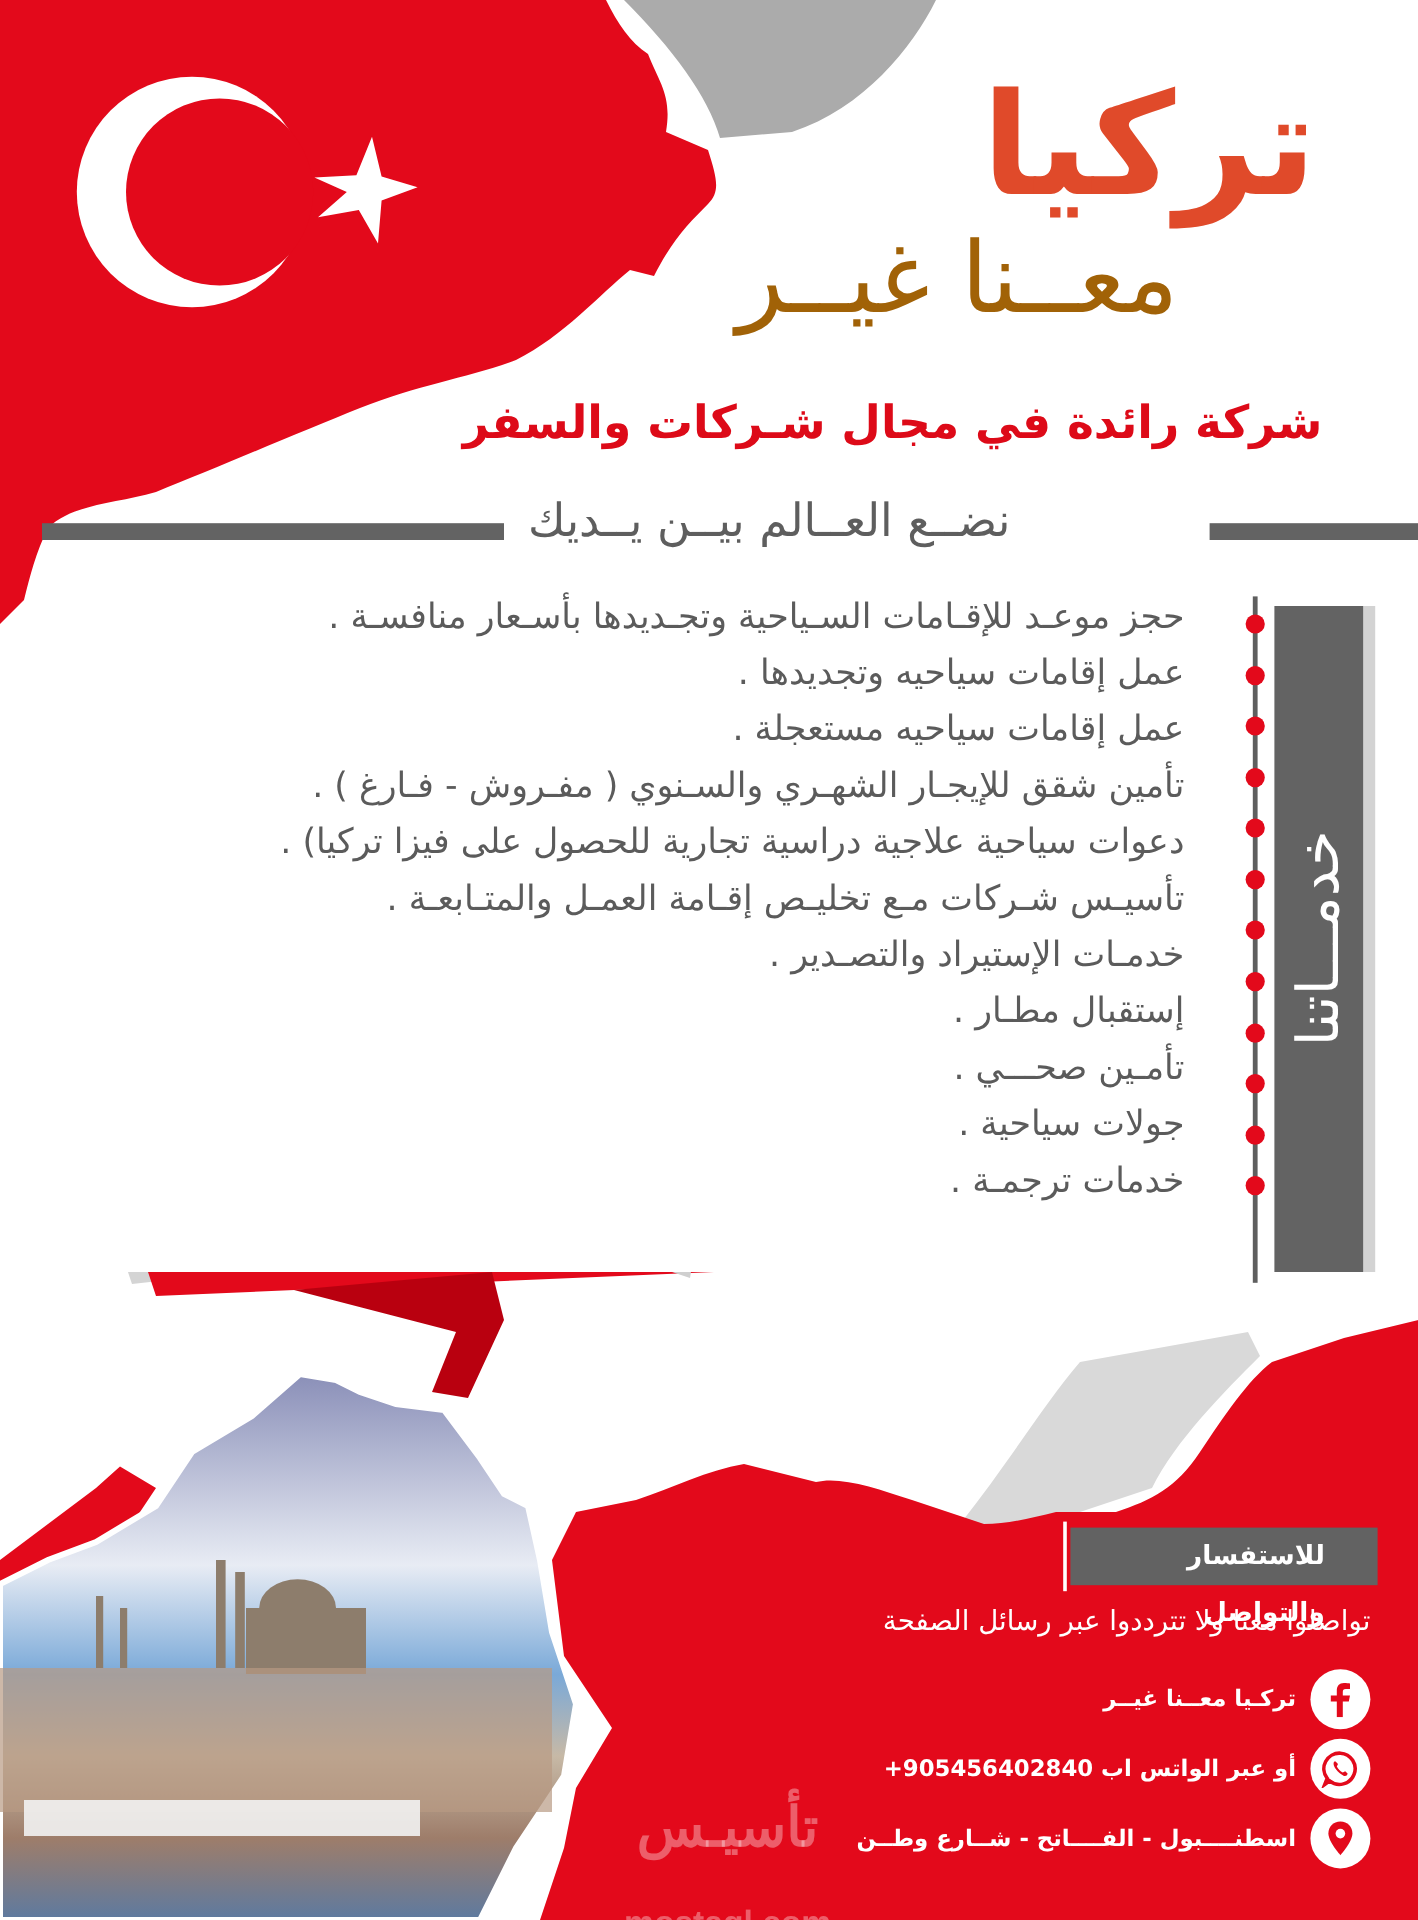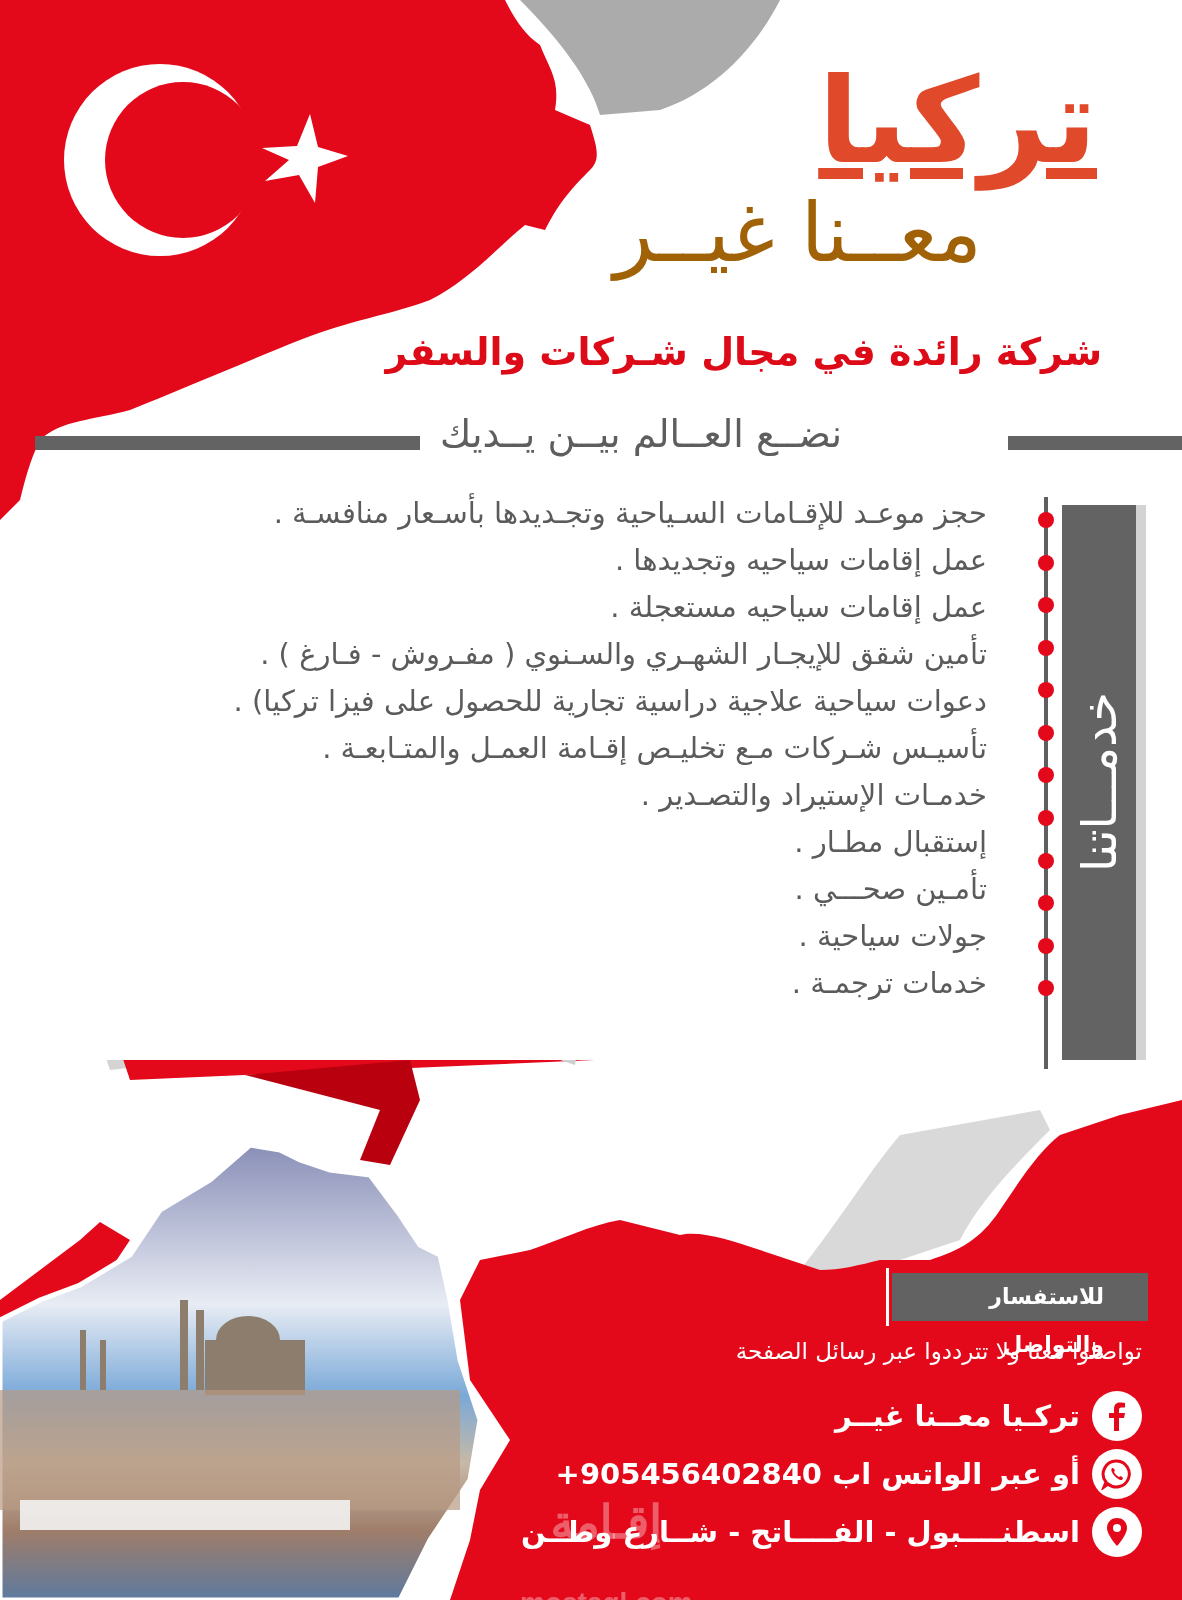--- a/index.html
+++ b/index.html
@@ -8,21 +8,20 @@
 
   
   #top-svg { position: absolute; left: 0; top: 0; width: 1182px; height: 520px; }
   #bottom-svg { position: absolute; left: 0; top: 1060px; width: 1182px; height: 540px; }
 
   .brand-title {
     position: absolute; right: 85px; top: 62px;
     font-family: "DejaVu Sans", sans-serif; font-weight: bold;
     font-size: 118px; color: #e04a2a; direction: rtl; line-height: 1;
     letter-spacing: 2px;
-    text-decoration: underline;
   }
   .brand-sub {
     position: absolute; right: 200px; top: 192px;
     font-family: "DejaVu Sans", sans-serif;
     font-size: 82px; color: #a16207; direction: rtl; line-height: 1; text-align: center;
   }
   .tagline {
     position: absolute; right: 80px; top: 330px;
     font-weight: bold; font-size: 38px; color: #dd0a18; direction: rtl;
   }
@@ -69,21 +68,21 @@
   }
   .contact-intro {
     position: absolute; right: 40px; top: 1338px;
     direction: rtl; color: #ffffff; font-weight: normal; font-size: 23px;
   }
   .contact-row { position: absolute; right: 40px; height: 52px; display: flex; flex-direction: row-reverse; align-items: center; }
   .contact-icon {
     width: 50px; height: 50px; border-radius: 50%; background: #ffffff;
     display: flex; align-items: center; justify-content: center; margin-left: 12px;
   }
-  .contact-text { color: #ffffff; font-weight: bold; font-size: 29px; direction: rtl; white-space: nowrap; }
+  .contact-text { color: #ffffff; font-weight: bold; font-size: 19px; direction: rtl; white-space: nowrap; }
   .watermark {
     position: absolute; left: 520px; top: 1500px; color: rgba(255,255,255,0.35);
     font-family: "Liberation Sans", sans-serif; font-weight: bold; text-align: center;
   }
   .watermark .ar { font-size: 46px; line-height: 44px; direction: rtl; display: block; }
   .watermark .en { font-size: 28px; line-height: 22px; display: block; margin-top: 48px; }
 </style>
 </head>
 <body>
 
@@ -217,15 +216,15 @@
   <span class="contact-icon">
     <svg width="24" height="32" viewBox="0 0 24 32">
       <path d="M12,2 C6,2 2,6.5 2,12 C2,19 12,30 12,30 C12,30 22,19 22,12 C22,6.5 18,2 12,2 Z" fill="#e3091b"></path>
       <circle cx="12" cy="12" r="4" fill="#ffffff"></circle>
     </svg>
   </span>
   <span class="contact-text">اسطنــــبول - الفــــاتح - شــارع وطــن</span>
 </div>
 
 <div class="watermark">
-  <span class="ar">إقـامة</span>
+  <span class="ar">تأسيـس</span>
   <span class="en">mostaql.com</span>
 </div>
 
 </body></html>

